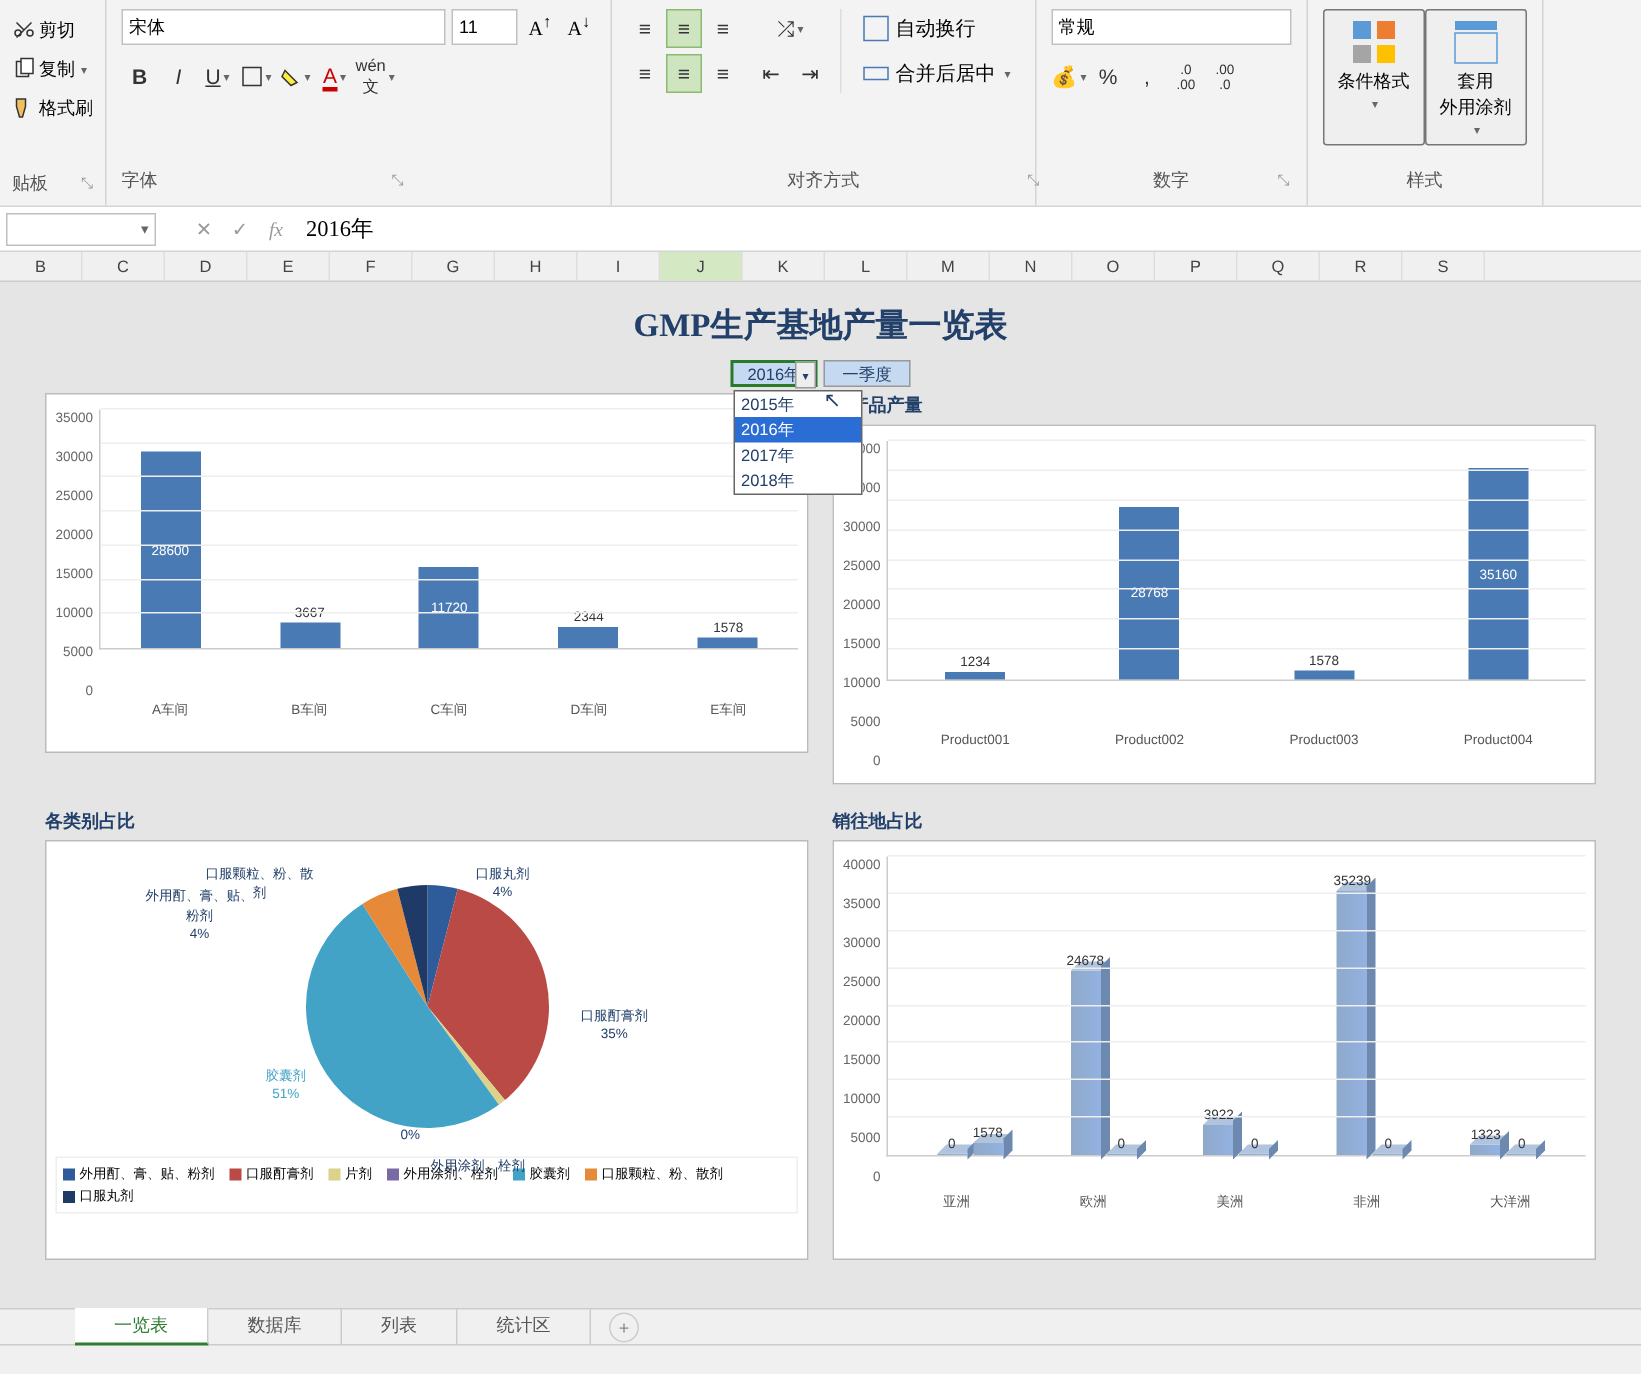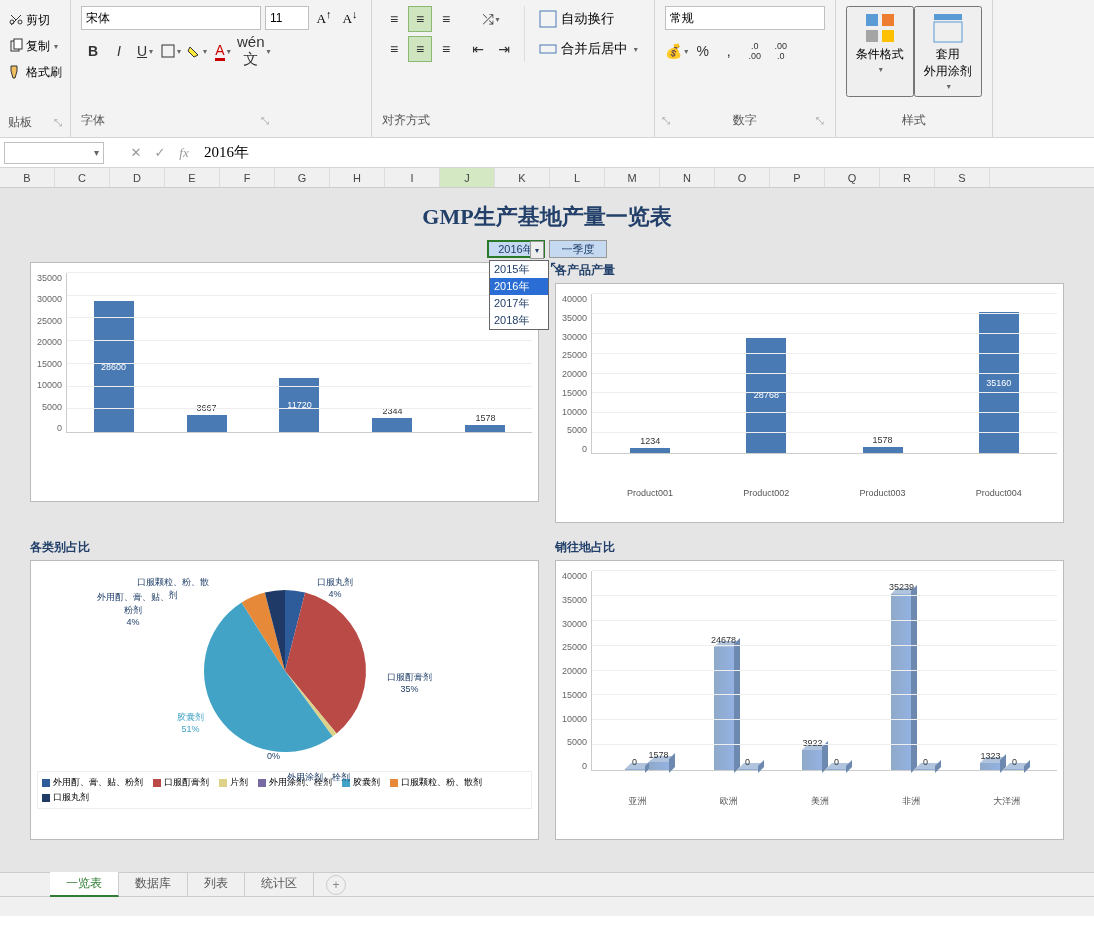--- a/index.html
+++ b/index.html
@@ -9,21 +9,21 @@
 .ribbon { background: #f3f3f3; border-bottom: 1px solid #d4d4d4; display: flex; height: 138px; }
 .clip-group { border-right: 1px solid #d4d4d4; padding: 4px 8px; display: flex; flex-direction: column; }
 .clip-btns { display: flex; flex-direction: column; gap: 2px; padding: 4px 0; }
 .clip-row { display: flex; align-items: center; gap: 2px; height: 24px; font-size: 12px; }
 .clip-row svg { width: 16px; height: 16px; }
 .grp-label-row { display: flex; align-items: center; justify-content: space-between; font-size: 12px; color: #555; margin-top: auto; padding: 2px 0; }
 .grp-label-row .dlg { font-size: 10px; color: #999; }
 .font-group, .align-group, .num-group, .styles-group { border-right: 1px solid #d4d4d4; padding: 6px 10px; display: flex; flex-direction: column; }
 .font-row1 { display: flex; gap: 4px; align-items: center; }
 .font-sel { height: 24px; border: 1px solid #c0c0c0; background: #fff; font-size: 12px; padding: 2px 4px; }
-.font-name { width: 180px; }
+.font-name { width: 216px; }
 .font-size { width: 44px; }
 .sz-btn { width: 22px; height: 24px; border: 1px solid transparent; background: transparent; font-family: serif; }
 .font-row2 { display: flex; gap: 2px; margin-top: 8px; }
 .rbtn { min-width: 24px; height: 26px; border: none; background: transparent; display: inline-flex; align-items: center; justify-content: center; font-size: 14px; color: #333; position: relative; }
 .rbtn.sel { background: #cfe5c0; border: 1px solid #8bb970; }
 .dd-arrow::after { content: "▾"; font-size: 8px; margin-left: 2px; color: #666; }
 .align-grid { display: flex; gap: 8px; }
 .align-col { display: flex; flex-direction: column; gap: 4px; }
 .align-row { display: flex; gap: 2px; }
 .big-btn { display: flex; align-items: center; gap: 4px; height: 26px; padding: 0 6px; border: none; background: transparent; }
@@ -45,33 +45,33 @@
 .colhdr div { width: 55px; text-align: center; border-right: 1px solid #ddd; line-height: 20px; }
 .colhdr .sel { background: #d4e8c4; }
 
 
 .sheet { background: #e5e5e5; padding: 14px 30px 20px; height: 684px; position: relative; overflow: hidden; }
 .title { text-align: center; font-family: "宋体", serif; font-size: 22px; font-weight: bold; color: #22406a; margin-bottom: 8px; }
 .filter-row { display: flex; justify-content: center; gap: 4px; margin-bottom: 4px; position: relative; }
 .filter-cell { width: 58px; height: 18px; background: #c5d9f1; border: 1px solid #999; font-size: 11px; color: #22406a; display: flex; align-items: center; justify-content: center; position: relative; }
 .filter-cell.active { border: 2px solid #2a7a2a; }
 .dd-toggle { position: absolute; right: -1px; top: -1px; width: 14px; height: 18px; background: #eee; border: 1px solid #999; font-size: 8px; display: flex; align-items: center; justify-content: center; }
-.dropdown { position: absolute; top: 18px; left: 0; width: 60px; background: #fff; border: 1px solid #666; z-index: 10; }
+.dropdown { position: absolute; top: 18px; left: 0; width: 86px; background: #fff; border: 1px solid #666; z-index: 10; }
 .dropdown div { padding: 1px 4px; font-size: 11px; }
 .dropdown div.hl { background: #2a6dd4; color: #fff; }
 .cursor-img { position: absolute; top: 16px; left: 60px; font-size: 14px; z-index: 20; pointer-events: none; }
 .dash-grid { display: grid; grid-template-columns: 1fr 1fr; gap: 16px; margin-top: 0; }
 .sect-title { font-size: 12px; font-weight: bold; color: #22406a; margin-bottom: 4px; }
 .chart-box { background: #fff; border: 1px solid #bbb; padding: 10px 6px 6px; }
 .chart-box.tall { height: 240px; }
 .chart-box.pie { height: 280px; }
 
 
 .bar-chart { display: flex; height: 190px; }
-.y-axis { display: flex; flex-direction: column; justify-content: space-between; align-items: flex-end; font-size: 9px; color: #666; padding-right: 4px; height: 160px; }
+.y-axis { display: flex; flex-direction: column; justify-content: space-between; align-items: flex-end; font-size: 9px; color: #666; padding-right: 4px; height: 160px; gap: 16px; }
 .plot { flex: 1; position: relative; height: 160px; border-left: 1px solid #ccc; border-bottom: 1px solid #ccc; }
 .grid-line { position: absolute; left: 0; right: 0; border-top: 1px solid #eee; }
 .bars { position: absolute; inset: 0; display: flex; align-items: flex-end; justify-content: space-around; }
 .bar-wrap { display: flex; flex-direction: column; align-items: center; position: relative; }
 .bar { width: 40px; background: #4a7ab4; position: relative; }
 .bar-lbl { position: absolute; top: 50%; left: 50%; transform: translate(-50%,-50%); font-size: 9px; color: #fff; }
 .bar-lbl.above { top: -12px; color: #333; transform: translateX(-50%); }
 .x-labels { display: flex; justify-content: space-around; font-size: 9px; color: #555; margin-top: 4px; margin-left: 30px; }
 
 
@@ -84,21 +84,21 @@
 
 
 .bar3d-chart { display: flex; height: 220px; }
 .bars3d { position: absolute; inset: 0; display: flex; align-items: flex-end; justify-content: space-around; padding: 0 10px; }
 .bar3d { width: 20px; background: linear-gradient(90deg,#8fa9c9,#93b2e2); position: relative; }
 .bar3d::before { content: ""; position: absolute; top: -6px; left: 0; width: 20px; height: 6px; background: #b0c4de; transform: skewX(-45deg); transform-origin: bottom; }
 .bar3d::after { content: ""; position: absolute; top: -6px; right: -6px; width: 6px; height: calc(100% + 6px); background: #6d89af; transform: skewY(-45deg); transform-origin: top; }
 
 
 .tabs { height: 24px; display: flex; align-items: center; background: #f0f0f0; border-top: 1px solid #ccc; padding-left: 50px; gap: 0; }
-.tab { padding: 3px 16px; font-size: 12px; color: #555; border-right: 1px solid #ccc; }
+.tab { padding: 3px 26px; font-size: 12px; color: #555; border-right: 1px solid #ccc; }
 .tab.active { background: #fff; color: #2e7d32; border-bottom: 2px solid #2e7d32; }
 .tab-add { width: 20px; height: 20px; border: 1px solid #ccc; border-radius: 50%; display: flex; align-items: center; justify-content: center; margin-left: 12px; color: #888; }
 .status { height: 20px; background: #f0f0f0; border-top: 1px solid #ccc; }
 </style>
 </head>
 <body>
 
 <div class="ribbon">
   <div class="clip-group">
     <div class="clip-btns">
@@ -152,21 +152,21 @@
         </button>
       <button class="rbtn dd-arrow">
           <svg width="14" height="14">
             <path d="M3 3l8 8-4 2-6-6z" fill="#ffeb3b" stroke="#333"></path>
           </svg>
         </button>
       <button class="rbtn dd-arrow">
           <span style="color:#c00;border-bottom:3px solid #c00">A</span>
         </button>
       <button class="rbtn dd-arrow">
-          <span style="font-size:15px">wén<br>文</span>
+          <span style="font-size:11px">wén<br>文</span>
         </button>
     </div>
     <div class="grp-label-row" style="justify-content:flex-start">
         <span>字体</span>
         <span class="dlg" style="position:absolute;margin-left:180px">⤡</span>
       </div>
   </div>
 
   <div class="align-group">
     <div class="align-grid">
@@ -197,21 +197,21 @@
             <span>自动换行</span>
           </button>
         <button class="big-btn dd-arrow">
             <svg width="18" height="18">
               <rect x="1" y="5" width="16" height="8" fill="none" stroke="#4a7ab4"></rect>
             </svg>
             <span>合并后居中</span>
           </button>
       </div>
     </div>
-    <div class="grp-label-row" style="">
+    <div class="grp-label-row" style="justify-content:center">
         <span>对齐方式</span>
         <span class="dlg" style="position:absolute;margin-left:280px">⤡</span>
       </div>
   </div>
 
   <div class="num-group">
     <input class="num-sel" value="常规" style="">
     <div class="align-row" style="margin-top:8px">
       <button class="rbtn dd-arrow">💰</button>
       <button class="rbtn">%</button>
@@ -346,20 +346,27 @@
               </div>
               <div class="grid-line" style="bottom: 14.2857%;"></div>
               <div class="grid-line" style="bottom: 28.5714%;"></div>
               <div class="grid-line" style="bottom: 42.8571%;"></div>
               <div class="grid-line" style="bottom: 57.1429%;"></div>
               <div class="grid-line" style="bottom: 71.4286%;"></div>
               <div class="grid-line" style="bottom: 85.7143%;"></div>
               <div class="grid-line" style="bottom: 100%;"></div>
             </div>
         </div>
+        <div class="x-labels" id="x1">
+            <span>A车间</span>
+            <span>B车间</span>
+            <span>C车间</span>
+            <span>D车间</span>
+            <span>E车间</span>
+          </div>
       </div>
     </div>
 
     <div>
       <div class="sect-title">各产品产量</div>
       <div class="chart-box tall">
         <div class="bar-chart">
           <div class="y-axis" id="y2">
               <span>40000</span>
               <span>35000</span>

